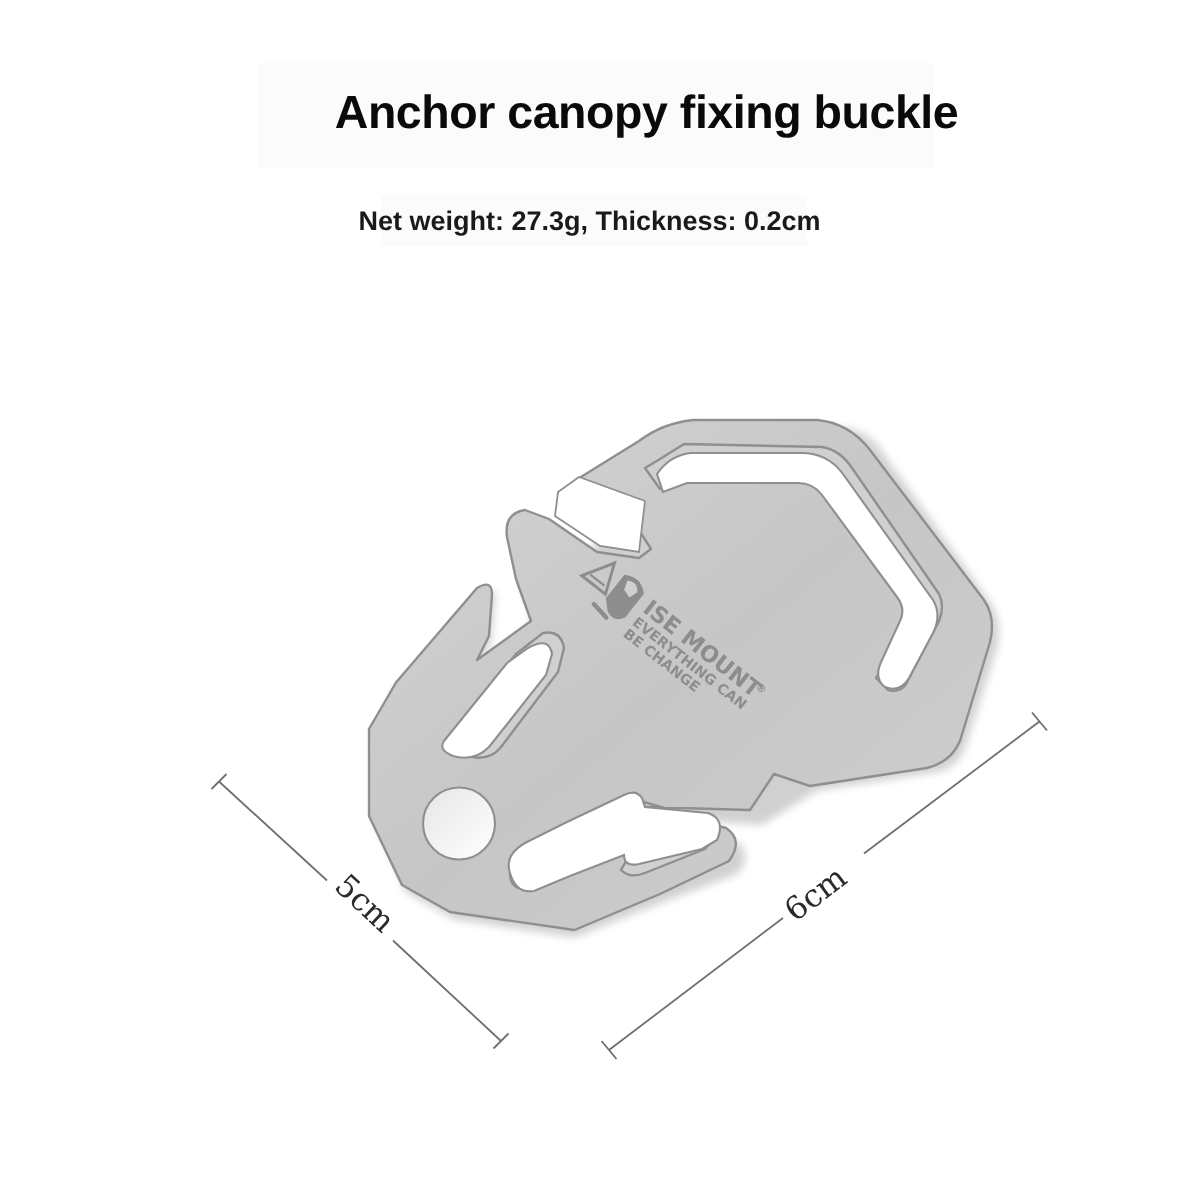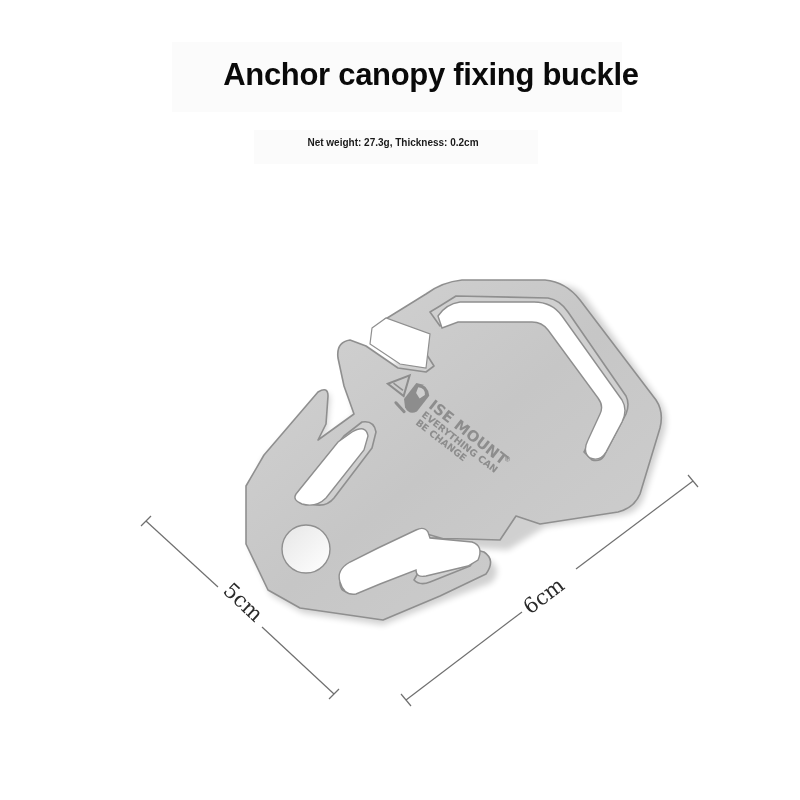--- a/index.html
+++ b/index.html
@@ -11,21 +11,21 @@
   .title {
     position: absolute; left: 16px; top: 57px; width: 782px; text-align: center;
     font-size: 31px; font-weight: bold; color: #0a0a0a; letter-spacing: -0.3px; padding-left: 24px;
   }
   .sub-band {
     position: absolute; left: 254px; top: 130px; width: 284px; height: 34px;
     background: #fbfbfb;
   }
   .subtitle {
     position: absolute; left: 0; top: 137px; width: 786px; text-align: center;
-    font-size: 10px; font-weight: bold; color: #1a1a1a;
+    font-size: 18px; font-weight: bold; color: #1a1a1a;
   }
   svg.scene { position: absolute; left: 0; top: 0; }
   .dim-label { font-family: "DejaVu Serif", "Liberation Serif", serif; font-size: 21px; fill: #2a2a2a; }
   .logo-text { font-family: "DejaVu Sans", "Liberation Sans", sans-serif; font-weight: bold; fill: #8d8d8d; }
 </style>
 </head>
 <body>
 
 <div class="title-band"></div>
 <div class="title">Anchor canopy fixing buckle</div>

